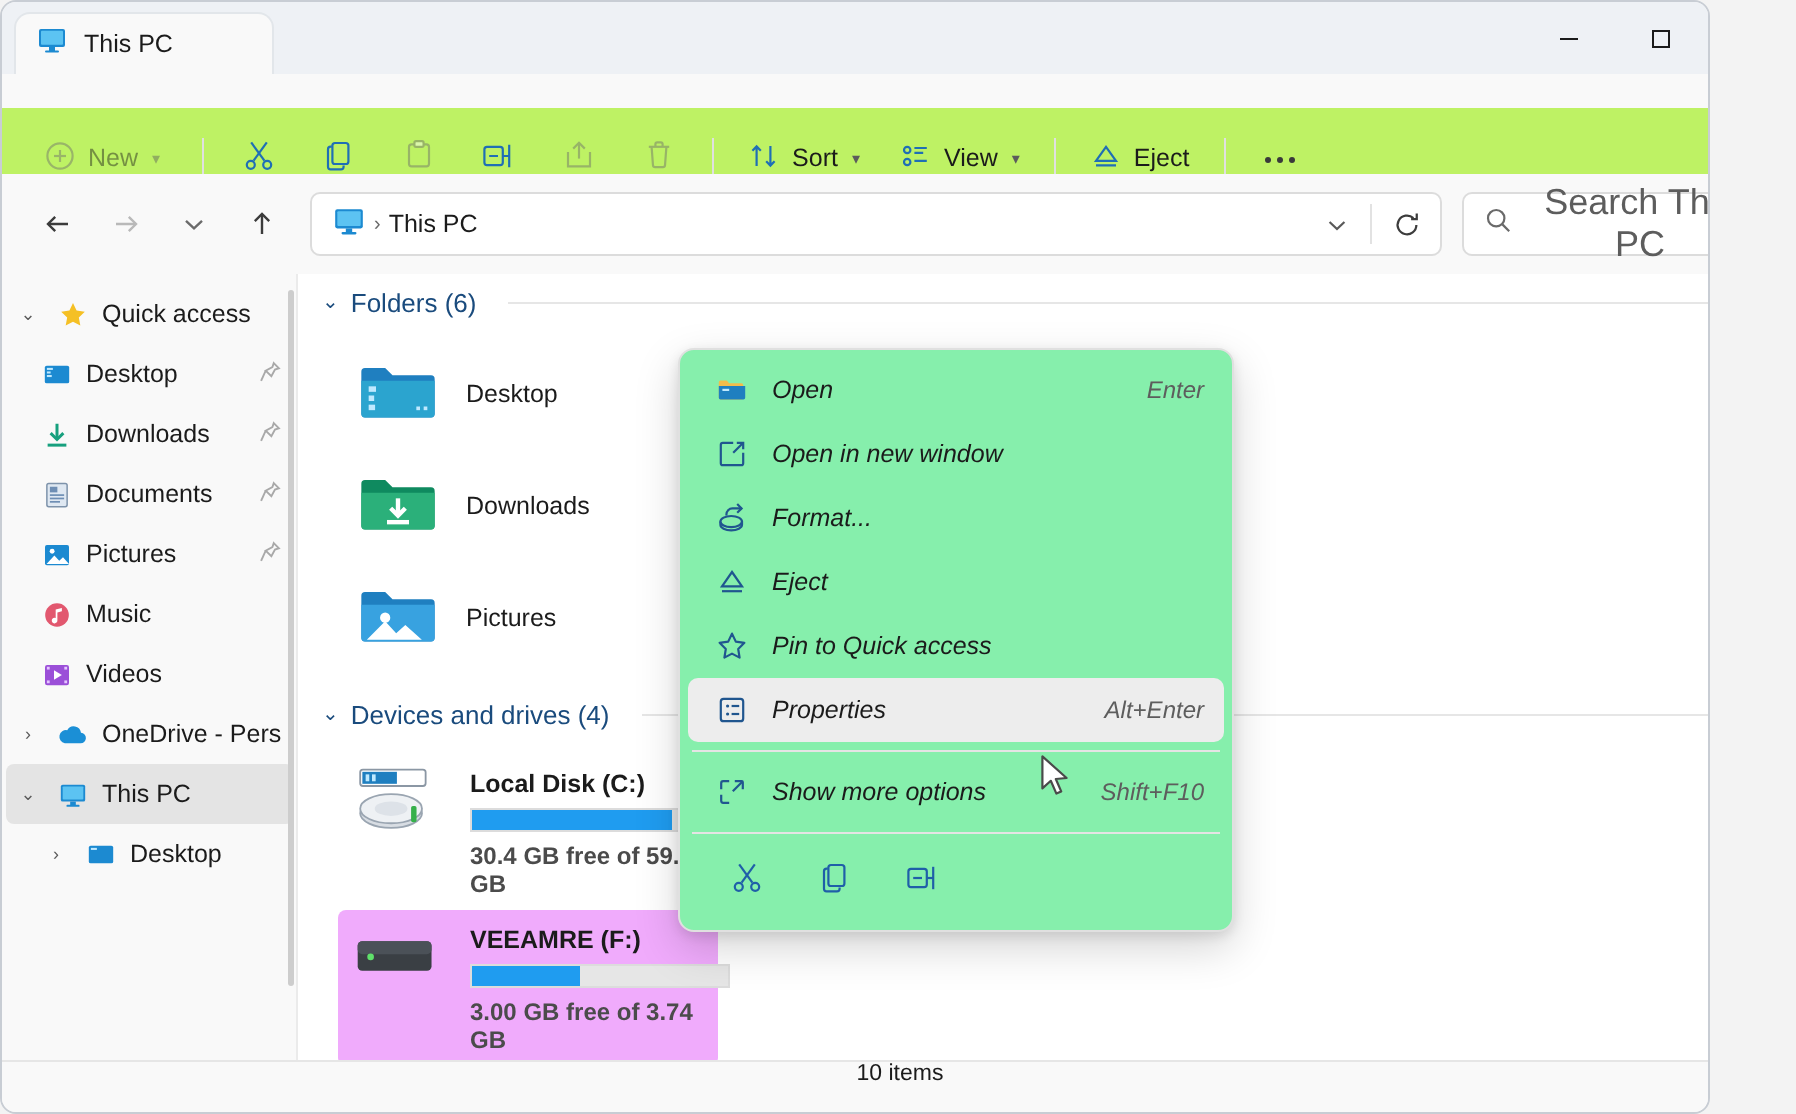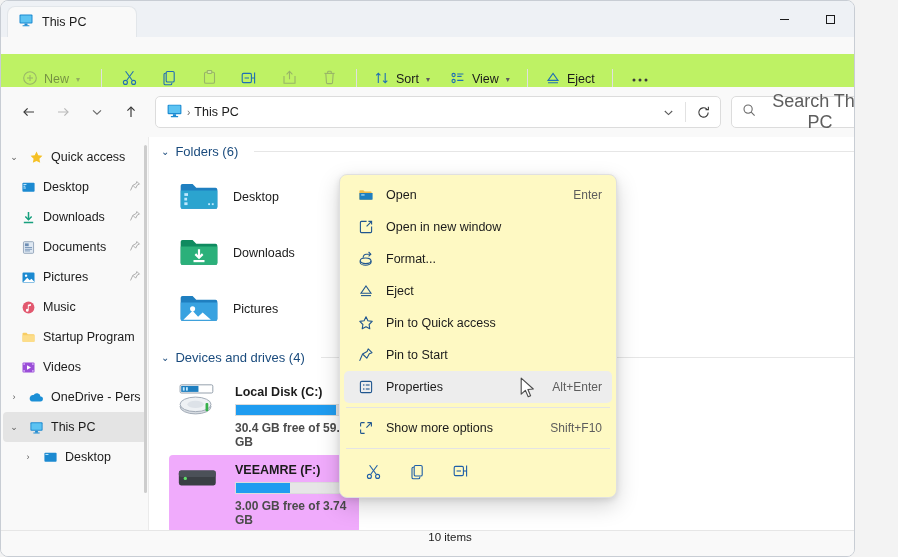--- a/index.html
+++ b/index.html
@@ -228,26 +228,27 @@
     border: 1px solid #dcdcdc;
   }
   .bar-fill { height: 100%; background: #1f9cf0; }
   .drv-free { font-size: 12px; color: #4b4b4b; margin-top: 5px; }
 
   
   .ctxmenu {
     position: absolute;
     left: 350px; top: 173px;
     width: 278px;
-    background: #fef9c3;
+    background: #86efac;
     border: 1px solid #e0e0e0;
     border-radius: 8px;
     box-shadow: 0 8px 22px rgba(0,0,0,.17), 0 2px 6px rgba(0,0,0,.10);
     padding: 4px;
     z-index: 40;
+    font-style: italic;
   }
   .mi {
     height: 32px;
     display: flex; align-items: center;
     border-radius: 5px;
     padding: 0 10px 0 10px;
     font-size: 12.5px;
     color: #1b1b1b;
   }
   .mi.hl { background: #ededed; }
@@ -602,29 +603,20 @@
           <span class="sb-ico">
             <svg width="15" height="15" viewBox="0 0 16 16">
                 <circle cx="8" cy="8" r="6.3" fill="#e2586f"></circle>
                 <path d="M10.6 4.2 7.3 5v4.6a1.5 1.5 0 1 0 .9 1.3V6.6l2.4-.6z" fill="#fff"></path>
               </svg>
           </span>
           <span class="sb-label">Music</span>
         </div>
 
 
-        <div class="sb-row sb-indent">
-          <span class="sb-ico">
-            <svg width="15" height="15" viewBox="0 0 16 16">
-                <path d="M1.6 4a1 1 0 0 1 1-1h3.3l1.3 1.4h6.2a1 1 0 0 1 1 1v6.3a1 1 0 0 1-1 1H2.6a1 1 0 0 1-1-1z" fill="#f8cd63"></path>
-                <path d="M1.6 5.6h12.8v6.1a1 1 0 0 1-1 1H2.6a1 1 0 0 1-1-1z" fill="#fcdd8a"></path>
-              </svg>
-          </span>
-          <span class="sb-label">Startup Program</span>
-        </div>
 
         <div class="sb-row sb-indent">
           <span class="sb-ico">
             <svg width="15" height="15" viewBox="0 0 16 16">
                 <rect x="1.6" y="2.6" width="12.8" height="10.8" rx="1.2" fill="#9b4fd8"></rect>
                 <rect x="2.6" y="3.6" width="1.5" height="1.5" fill="#e4c6ff"></rect>
                 <rect x="2.6" y="10.9" width="1.5" height="1.5" fill="#e4c6ff"></rect>
                 <rect x="11.9" y="3.6" width="1.5" height="1.5" fill="#e4c6ff"></rect>
                 <rect x="11.9" y="10.9" width="1.5" height="1.5" fill="#e4c6ff"></rect>
                 <path d="M6.4 5.5 10.6 8l-4.2 2.5z" fill="#fff"></path>
@@ -824,30 +816,20 @@
         <div class="mi">
           <span class="mi-ico">
             <svg width="16" height="16" viewBox="0 0 16 16" fill="none" stroke="#20568f" stroke-width="1.1" stroke-linejoin="round">
               <path d="M8 1.8l1.9 4 4.3.6-3.1 3.1.7 4.3L8 11.8l-3.8 2 .7-4.3-3.1-3.1 4.3-.6z"></path>
             </svg>
           </span>
           <span class="mi-lab">Pin to Quick access</span>
           <span class="mi-acc"></span>
         </div>
 
-        <div class="mi">
-          <span class="mi-ico">
-            <svg width="16" height="16" viewBox="0 0 16 16" fill="none" stroke="#20568f" stroke-width="1.1" stroke-linejoin="round">
-              <path d="M10.2 1.9 14 5.7l-2.7 1-2.5 4.5-4.2-4.2 4.5-2.5z"></path>
-              <line x1="4.6" y1="7" x2="1.6" y2="13.9"></line>
-            </svg>
-          </span>
-          <span class="mi-lab">Pin to Start</span>
-          <span class="mi-acc"></span>
-        </div>
 
         <div class="mi hl">
           <span class="mi-ico">
             <svg width="16" height="16" viewBox="0 0 16 16" fill="none" stroke="#20568f" stroke-width="1.1">
               <rect x="2.4" y="2.4" width="11.2" height="11.2" rx="1.4"></rect>
               <circle cx="5.8" cy="6" r=".8" fill="#20568f" stroke="none"></circle>
               <circle cx="5.8" cy="10" r=".8" fill="#20568f" stroke="none"></circle>
               <line x1="7.8" y1="6" x2="11.6" y2="6"></line>
               <line x1="7.8" y1="10" x2="11.6" y2="10"></line>
             </svg>

